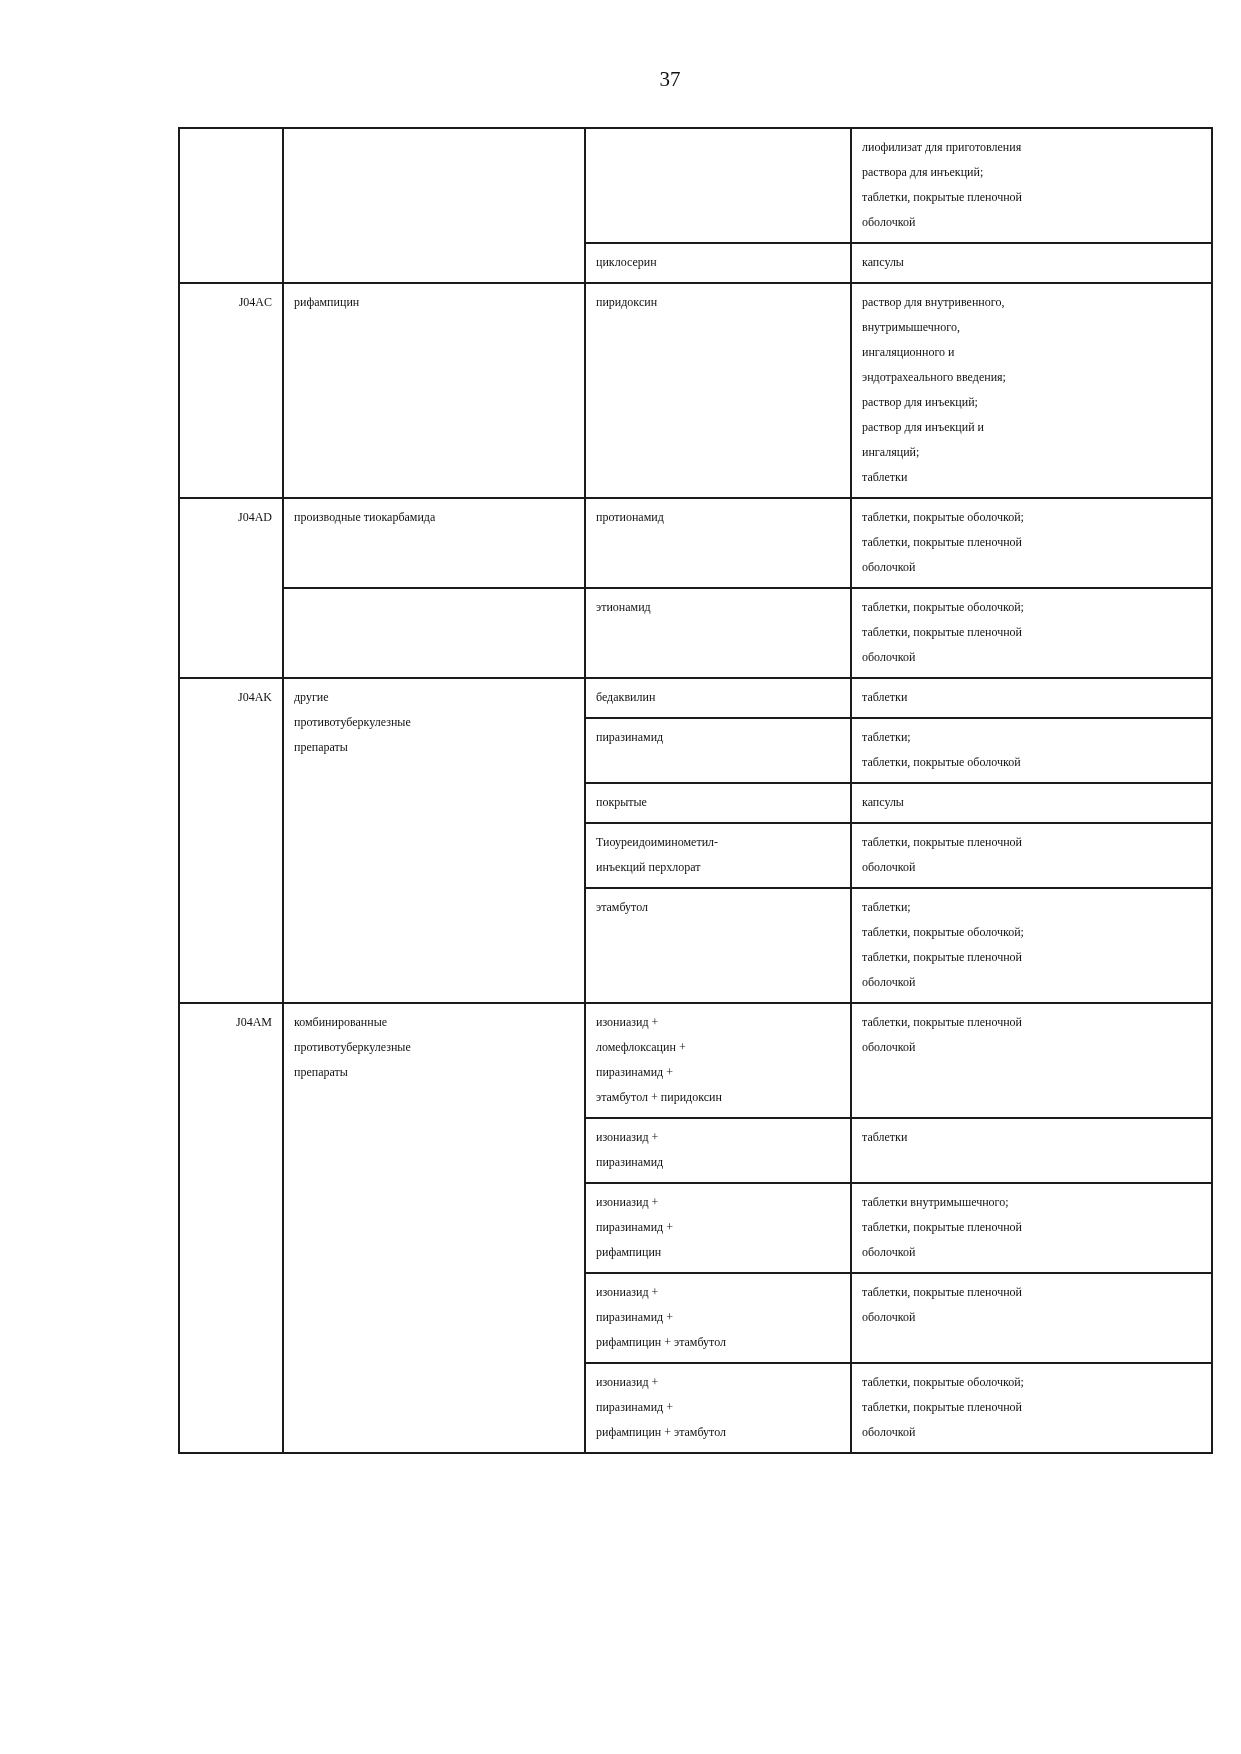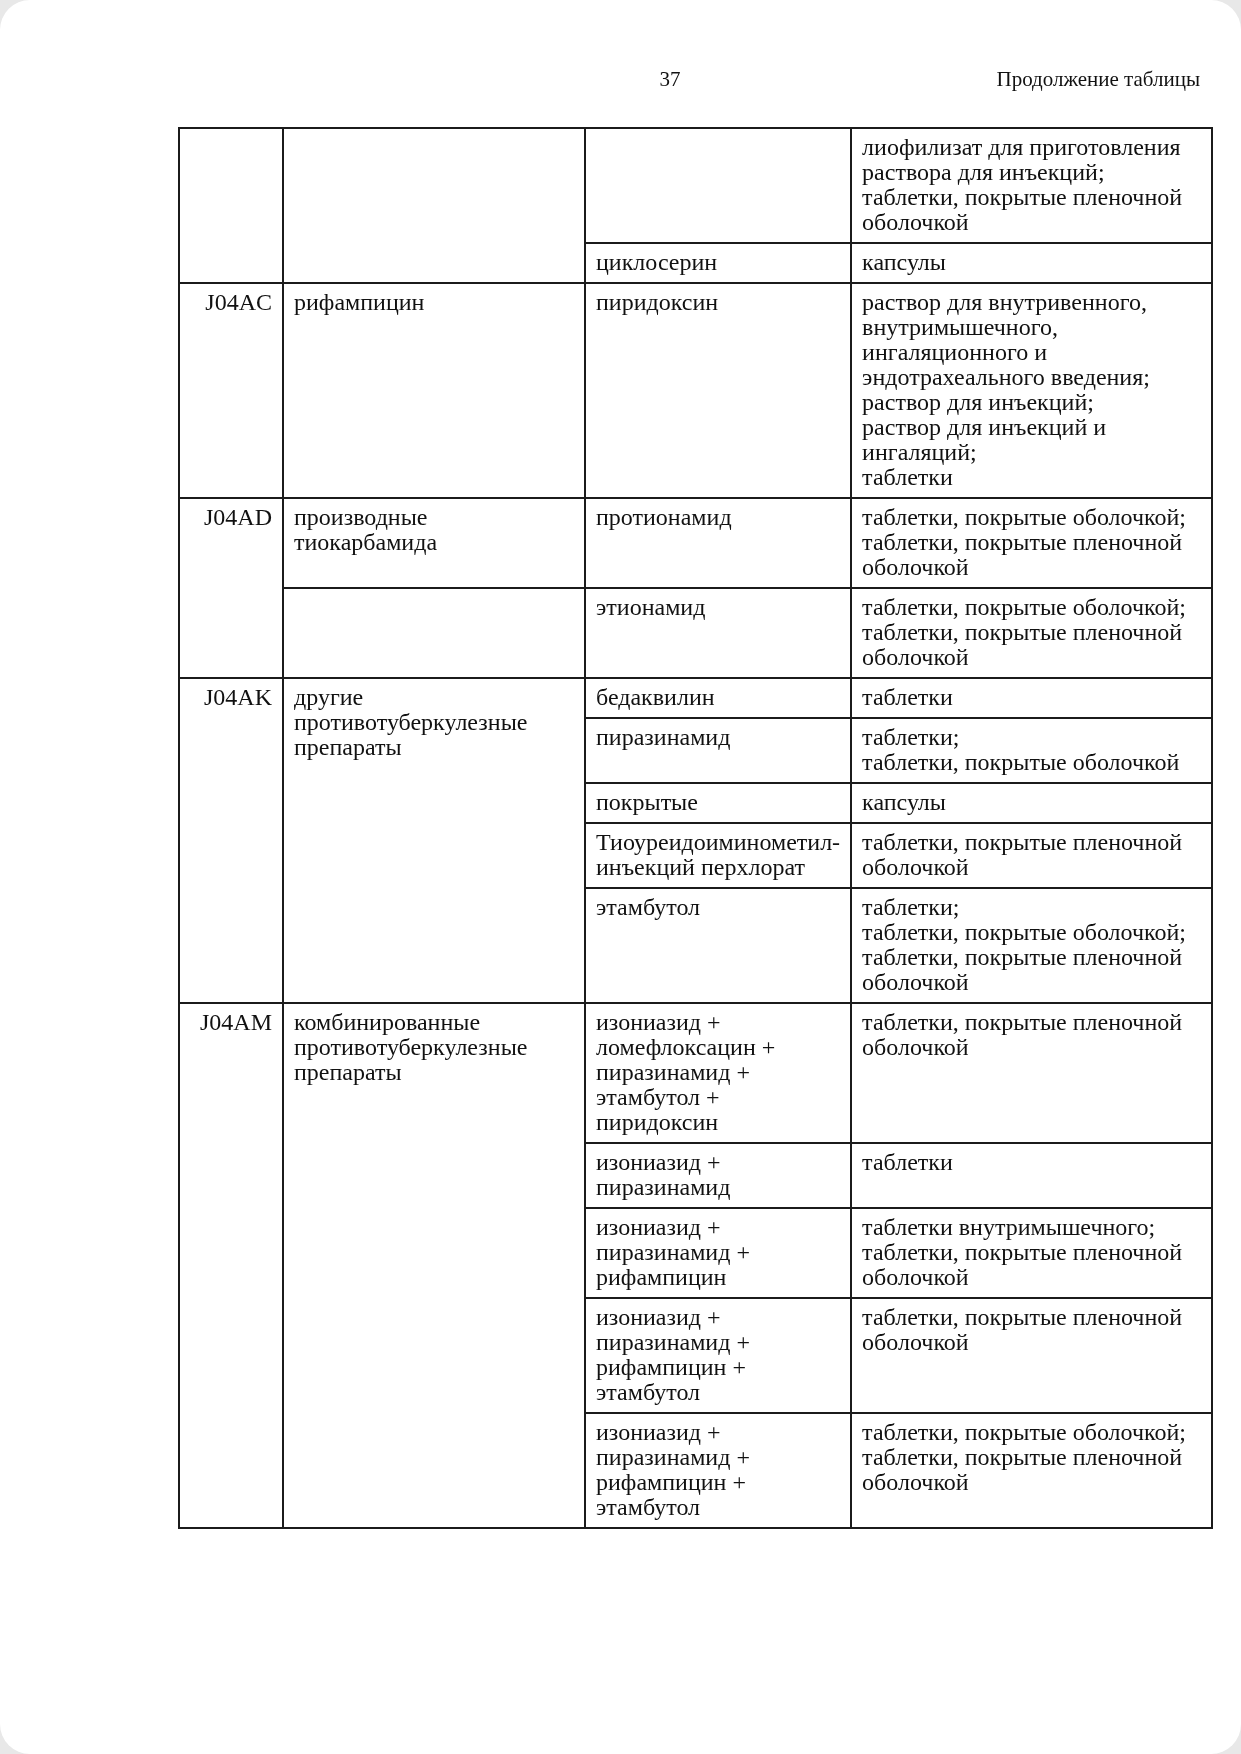--- a/index.html
+++ b/index.html
@@ -4,21 +4,20 @@
 <style>
   html, body { margin: 0; padding: 0; background: #e8e8e8; }
   .page {
     position: relative;
     width: 1241px;
     height: 1754px;
     background: #ffffff;
     font-family: "Liberation Serif", "DejaVu Serif", serif;
     color: #111111;
     overflow: hidden;
-    border-radius: 30px;
   }
   .page-number {
     position: absolute;
     top: 66px;
     left: 670px;
     transform: translateX(-50%);
     font-size: 21px;
     line-height: 26px;
   }
   .continuation {
@@ -34,38 +33,37 @@
     position: absolute;
     top: 127px;
     left: 178px;
     border-collapse: collapse;
     table-layout: fixed;
   }
   table.atc td {
     border: 2px solid #1b1b1b;
     vertical-align: top;
     padding: 6px 10px 7px 10px;
-    font-size: 24px;
+    font-size: 12px;
     line-height: 25px;
     white-space: pre-line;
     overflow: hidden;
   }
   td.code {
     text-align: right;
     padding-left: 4px;
     padding-right: 4px;
   }
 </style>
 </head>
 <body>
 
 <div class="page">
 
   <div class="page-number">37</div>
-  <div class="continuation">Продолжение таблицы</div>
 
   <table class="atc">
     <colgroup>
       <col style="width:104px">
       <col style="width:302px">
       <col style="width:266px">
       <col style="width:361px">
     </colgroup>
     <tbody>
 

